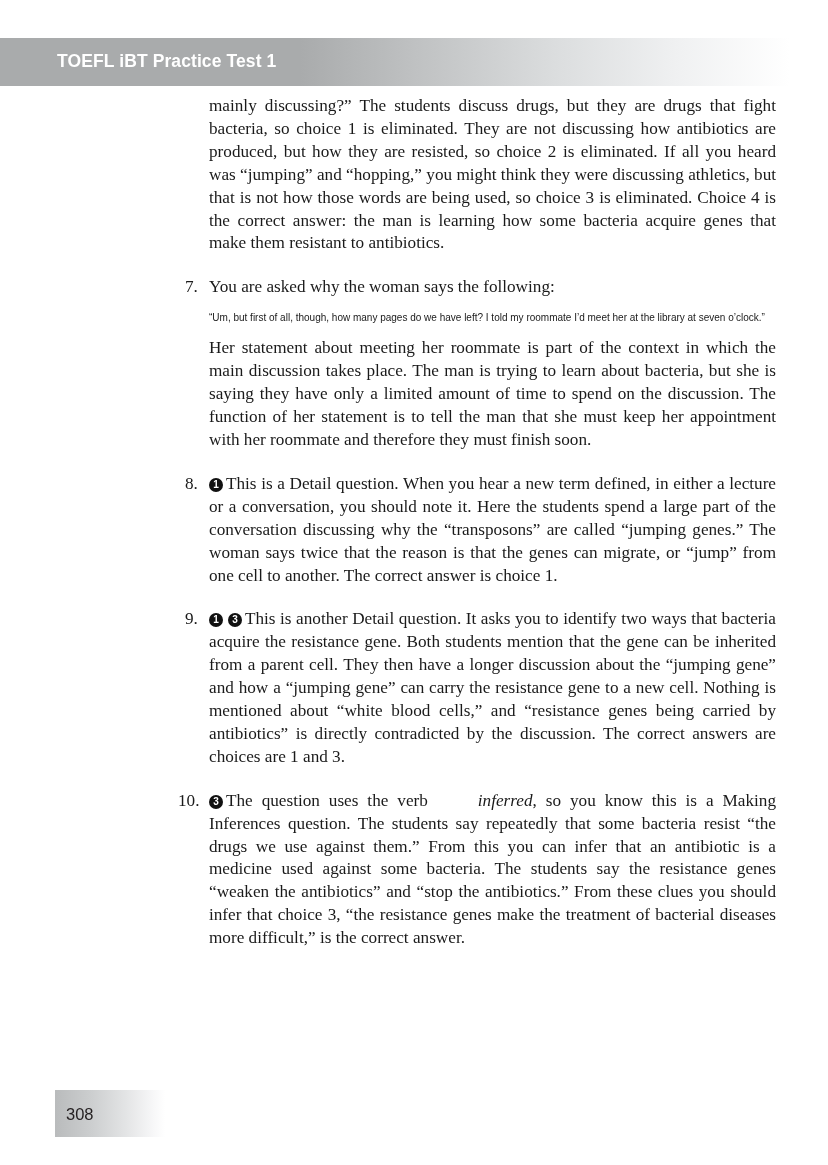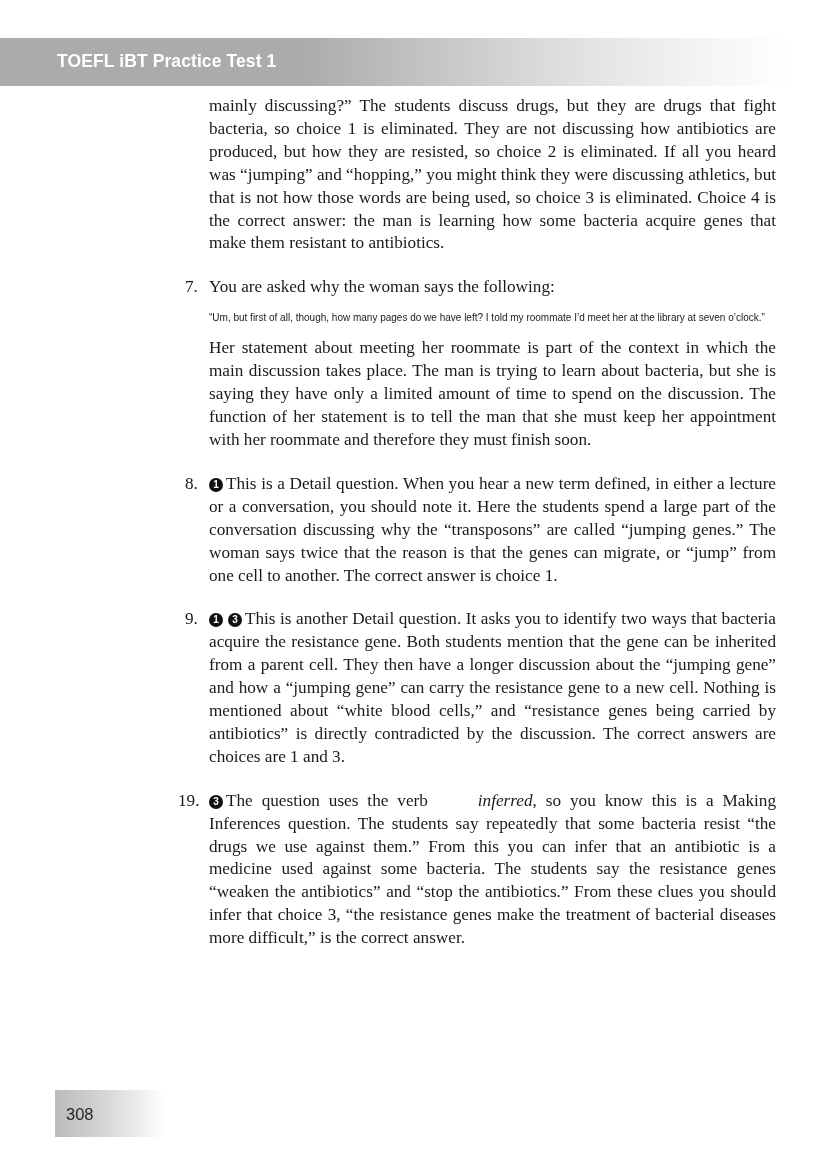--- a/index.html
+++ b/index.html
@@ -186,21 +186,21 @@
   </div>
 
   <div class="item">
     <div class="item-number">9.</div>
     <div class="item-body">
       <p><span class="ref-icon">1</span><span class="ref-icon">3</span><span>This is another Detail question. It asks you to identify two ways that bacteria acquire the resistance gene. Both students mention that the gene can be inherited from a parent cell. They then have a longer discussion about the “jumping gene” and how a “jumping gene” can carry the resistance gene to a new cell. Nothing is mentioned about “white blood cells,” and “resistance genes being carried by antibiotics” is directly contradicted by the discussion. The correct answers are choices are 1 and 3.</span></p>
     </div>
   </div>
 
   <div class="item">
-    <div class="item-number wide">19.</div>
+    <div class="item-number wide">10.</div>
     <div class="item-body">
       <p><span class="ref-icon">3</span><span>The question uses the verb </span><em class="italic-term">inferred</em><span>, so you know this is a Making Inferences question. The students say repeatedly that some bacteria resist “the drugs we use against them.” From this you can infer that an antibiotic is a medicine used against some bacteria. The students say the resistance genes “weaken the antibiotics” and “stop the antibiotics.” From these clues you should infer that choice 3, “the resistance genes make the treatment of bacterial diseases more difficult,” is the correct answer.</span></p>
     </div>
   </div>
 
 </div>
 
 <div class="page-footer">
   <div class="page-number">308</div>
 </div>

